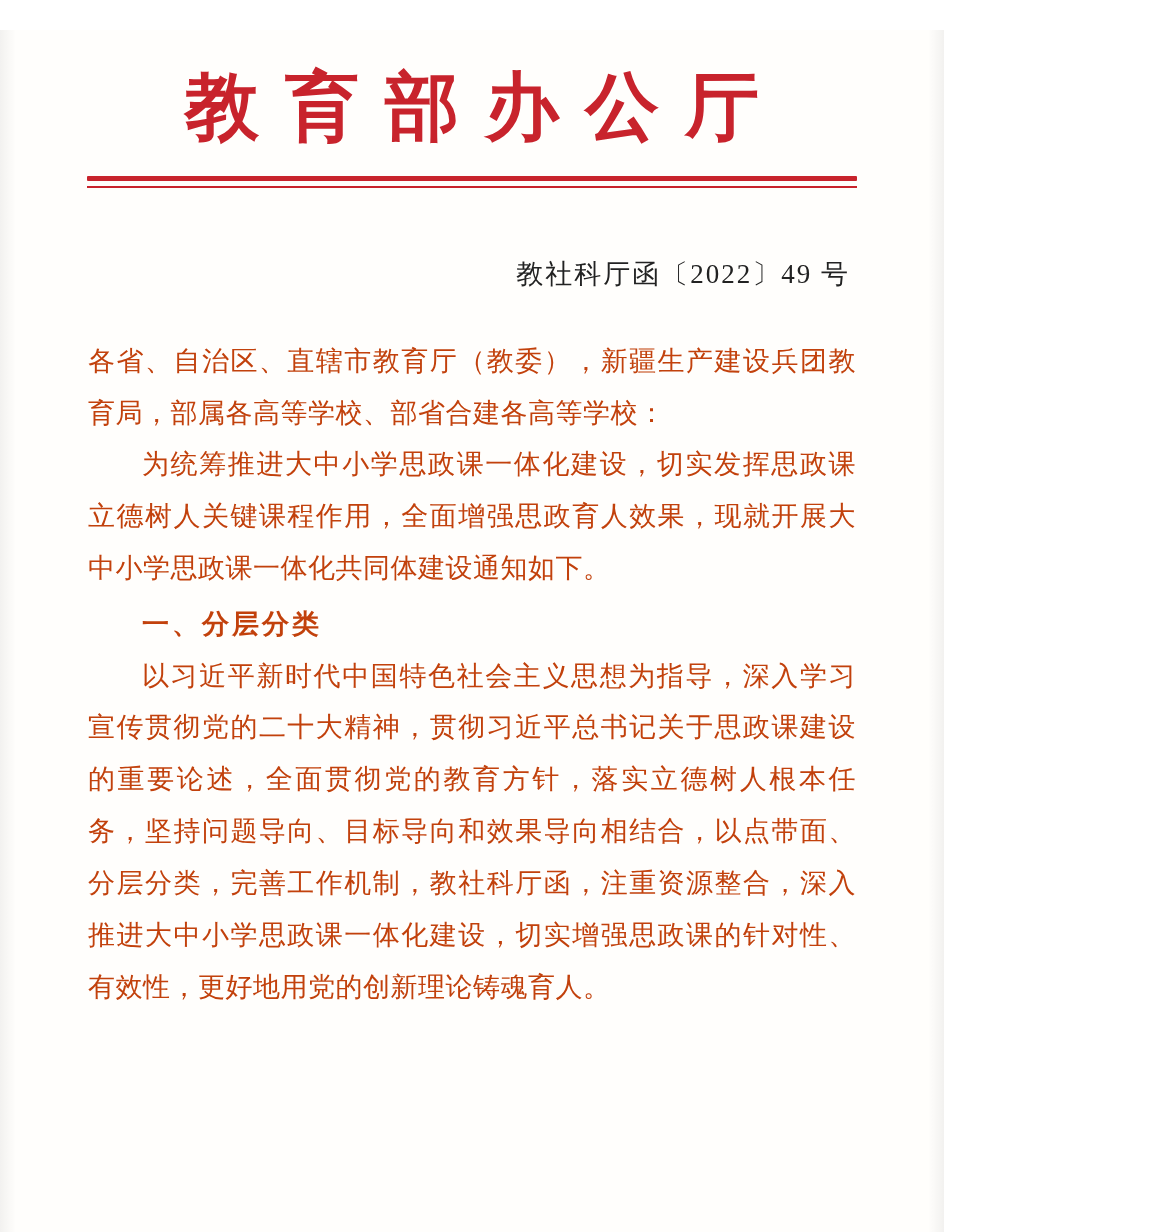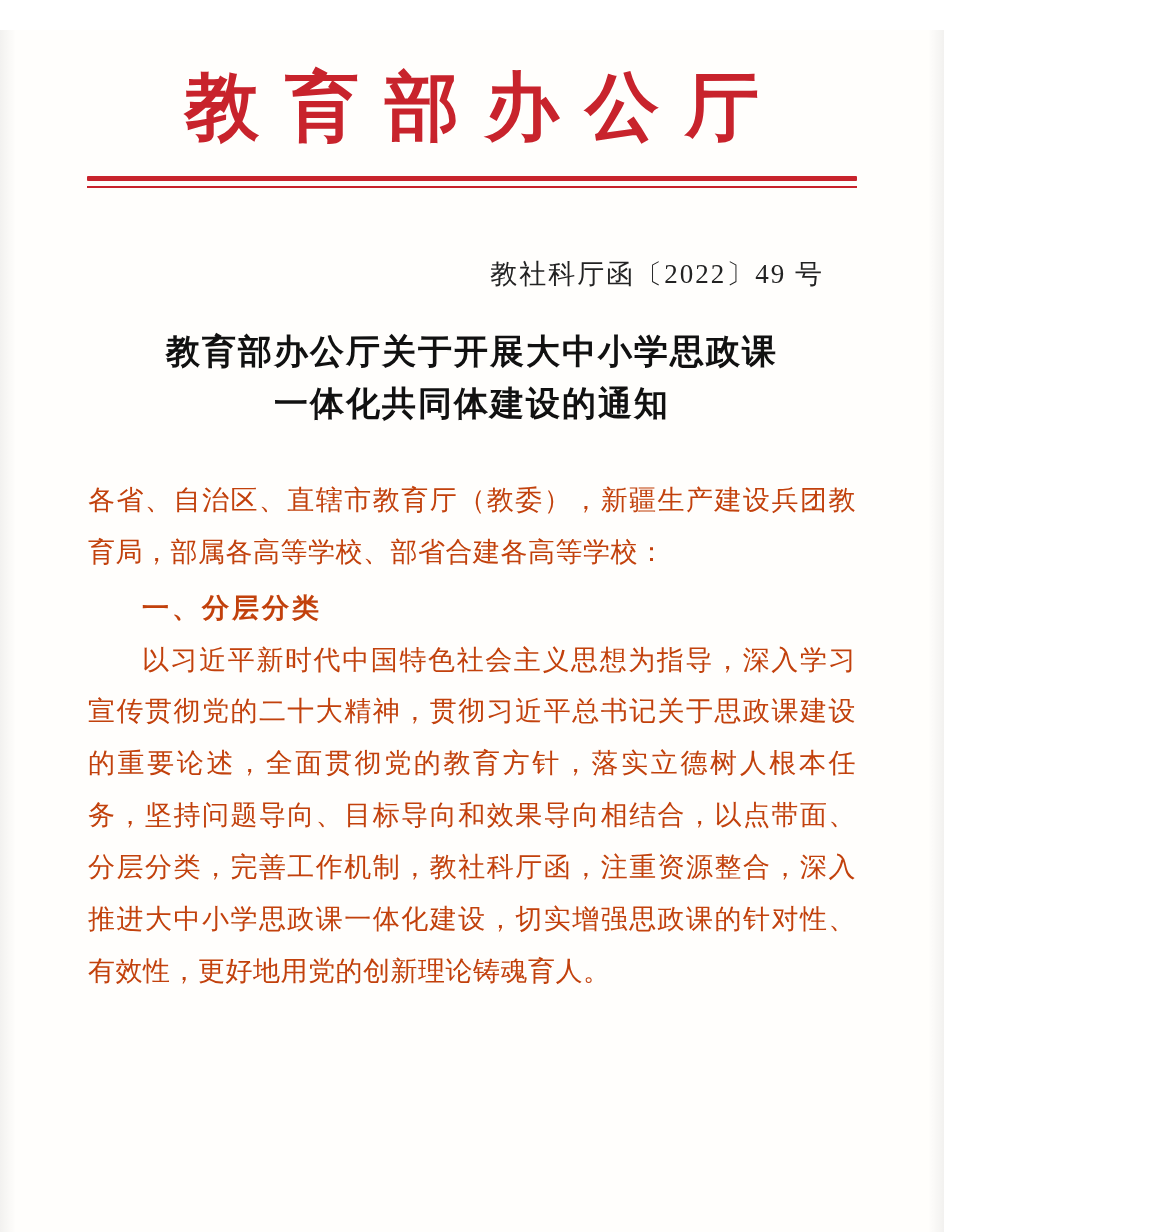--- a/index.html
+++ b/index.html
@@ -52,21 +52,21 @@
   .rule-thin {
     height: 2px;
     background: #c8232c;
     margin-top: 5px;
   }
 
   
   .doc-number {
     margin-top: 68px;
     text-align: right;
-    padding-right: 120px;
+    padding-right: 94px;
     font-size: 27px;
     letter-spacing: 2px;
     color: #222;
   }
 
   
   .doc-title {
     margin-top: 34px;
     text-align: center;
     font-weight: 700;
@@ -134,28 +134,25 @@
   <div class="masthead">
     <div class="masthead-title" style="color: rgb(200, 35, 44);">教育部办公厅</div>
     <div class="rule-wrap">
       <div class="rule-thick" style="background: rgb(200, 35, 44);"></div>
       <div class="rule-thin" style="background: rgb(200, 35, 44);"></div>
     </div>
   </div>
 
   <div class="doc-number">教社科厅函〔2022〕49 号</div>
 
-  <div class="doc-title">
-    <span class="doc-title-line">教育部办公厅关于开展大中小学思政课</span>
-    <span class="doc-title-line">一体化共同体建设的通知</span>
-  </div>
 
   <div class="body-area">
     <p class="para">各省、自治区、直辖市教育厅（教委），新疆生产建设兵团教育局，部属各高等学校、部省合建各高等学校：</p>
 
+    <p class="para indent">为统筹推进大中小学思政课一体化建设，切实发挥思政课立德树人关键课程作用，全面增强思政育人效果，现就开展大中小学思政课一体化共同体建设通知如下。</p>
 
     <p class="section-head">一、分层分类</p>
 
     <p class="para indent">以习近平新时代中国特色社会主义思想为指导，深入学习宣传贯彻党的二十大精神，贯彻习近平总书记关于思政课建设的重要论述，全面贯彻党的教育方针，落实立德树人根本任务，坚持问题导向、目标导向和效果导向相结合，以点带面、分层分类，完善工作机制，教社科厅函，注重资源整合，深入推进大中小学思政课一体化建设，切实增强思政课的针对性、有效性，更好地用党的创新理论铸魂育人。</p>
   </div>
 
   <div class="bottom-rule-wrap">
     <div class="bottom-rule" style="background: rgb(200, 35, 44);"></div>
   </div>
 

